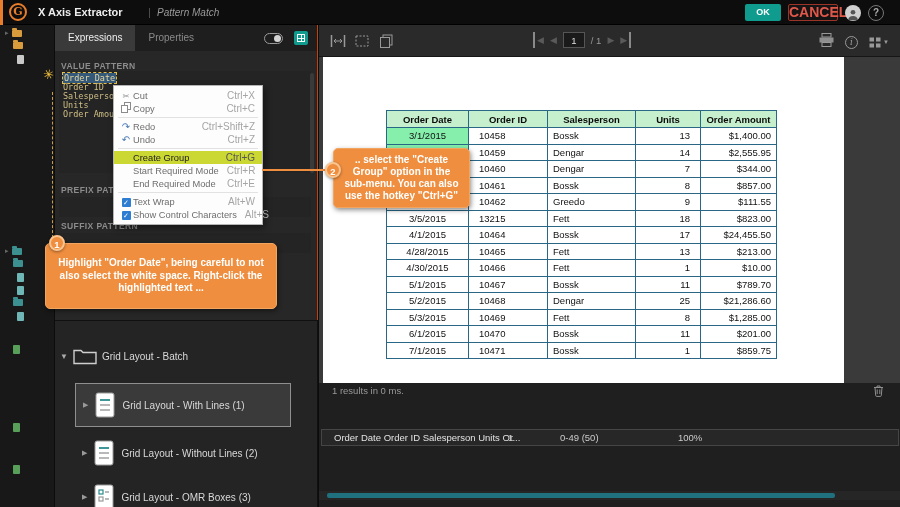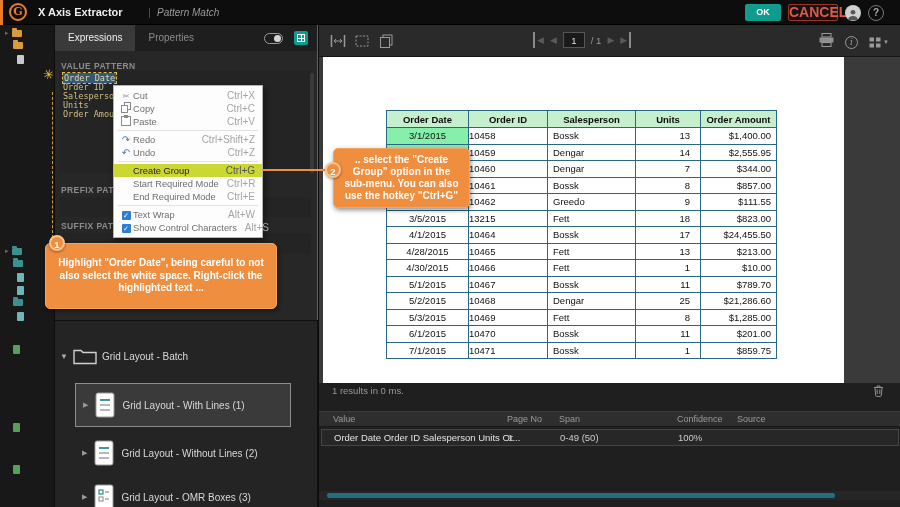--- a/index.html
+++ b/index.html
@@ -83,21 +83,21 @@
              font-family:"DejaVu Serif",serif;font-style:italic;font-size:9px;line-height:11px;}
   .caret-tiny{color:#999;font-size:6px;margin-left:2px;}
 
   .doc-surround{position:absolute;left:0;top:32px;width:582px;height:326px;background:#3a3a3a;overflow:hidden;}
   .doc-page{position:absolute;left:4px;top:0;width:521px;height:326px;background:#ffffff;}
 
   #doc-table{position:absolute;left:63px;top:53px;width:390px;border-collapse:collapse;table-layout:fixed;font-size:9.5px;}
   #doc-table th{background:#c6efce;border:1px solid #2a6786;font-weight:bold;height:17px;color:#0b0b0b;padding:0;}
   #doc-table td{border:1px solid #2a6786;height:16.5px;color:#111;padding:0;}
   #doc-table td.c0{text-align:center;}
-  #doc-table td.c1{padding-left:0;}
+  #doc-table td.c1{padding-left:10px;}
   #doc-table td.c2{padding-left:5px;}
   #doc-table td.c3{text-align:right;padding-right:10px;}
   #doc-table td.c4{text-align:right;padding-right:5px;}
   #doc-table td.hl{background:#86efac;}
 
   .status-text{position:absolute;left:13px;top:360px;font-size:9.5px;color:#999;}
   .trash{position:absolute;right:16px;top:358px;cursor:pointer;}
   .res-head{position:absolute;left:0;top:386px;width:582px;height:16px;background:#2e2e2e;border-top:1px solid #3c3c3c;border-bottom:1px solid #1a1a1a;}
   .res-head span{position:absolute;top:2px;font-size:9px;color:#9a9a9a;}
   .res-row{position:absolute;left:2px;top:404px;width:578px;height:17px;background:#272727;border:1px solid #454545;}
@@ -440,27 +440,20 @@
     </div>
 
     <div class="status-text">1 results in 0 ms.</div>
     <div class="trash">
       <svg width="11" height="13" viewBox="0 0 11 13">
           <path d="M1 3.5 h9 M4 3.5 V2 h3 v1.5 M2 3.5 l0.7 8 a1 1 0 0 0 1 0.9 h3.6 a1 1 0 0 0 1-0.9 l0.7-8" fill="none" stroke="#909090"></path>
           <path d="M4.2 5.5 v4.5 M6.8 5.5 v4.5" stroke="#909090"></path>
         </svg>
     </div>
 
-    <div class="res-head">
-      <span class="hc0">Value</span>
-      <span class="hc1">Page No</span>
-      <span class="hc2">Span</span>
-      <span class="hc3">Confidence</span>
-      <span class="hc4">Source</span>
-    </div>
     <div class="res-row">
       <span class="rc0">Order Date Order ID Salesperson Units Or...</span>
       <span class="rc1">1</span>
       <span class="rc2">0-49 (50)</span>
       <span class="rc3">100%</span>
       <span class="rc4"></span>
     </div>
     <div class="hscroll">
       <div class="hthumb"></div>
     </div>
@@ -476,28 +469,20 @@
         <span class="mi-short">Ctrl+X</span>
       </div>
       <div class="menu-item">
         <span class="mi-icon"><svg width="10" height="11" viewBox="0 0 10 11">
             <rect x="3.5" y="0.5" width="6" height="7" fill="none" stroke="#8a8a8a"></rect>
             <rect x="0.5" y="3.5" width="6" height="7" fill="#fff" stroke="#8a8a8a"></rect>
           </svg></span>
         <span class="mi-label">Copy</span>
         <span class="mi-short">Ctrl+C</span>
       </div>
-      <div class="menu-item">
-        <span class="mi-icon"><svg width="10" height="11" viewBox="0 0 10 11">
-            <rect x="0.5" y="1.5" width="9" height="9" fill="none" stroke="#8a8a8a"></rect>
-            <rect x="3" y="0" width="4" height="3" fill="#8a8a8a"></rect>
-          </svg></span>
-        <span class="mi-label">Paste</span>
-        <span class="mi-short">Ctrl+V</span>
-      </div>
       <div class="menu-sep"></div>
       <div class="menu-item">
         <span class="mi-icon"><span class="bi">↷</span></span>
         <span class="mi-label">Redo</span>
         <span class="mi-short">Ctrl+Shift+Z</span>
       </div>
       <div class="menu-item">
         <span class="mi-icon"><span class="bi">↶</span></span>
         <span class="mi-label">Undo</span>
         <span class="mi-short">Ctrl+Z</span>

